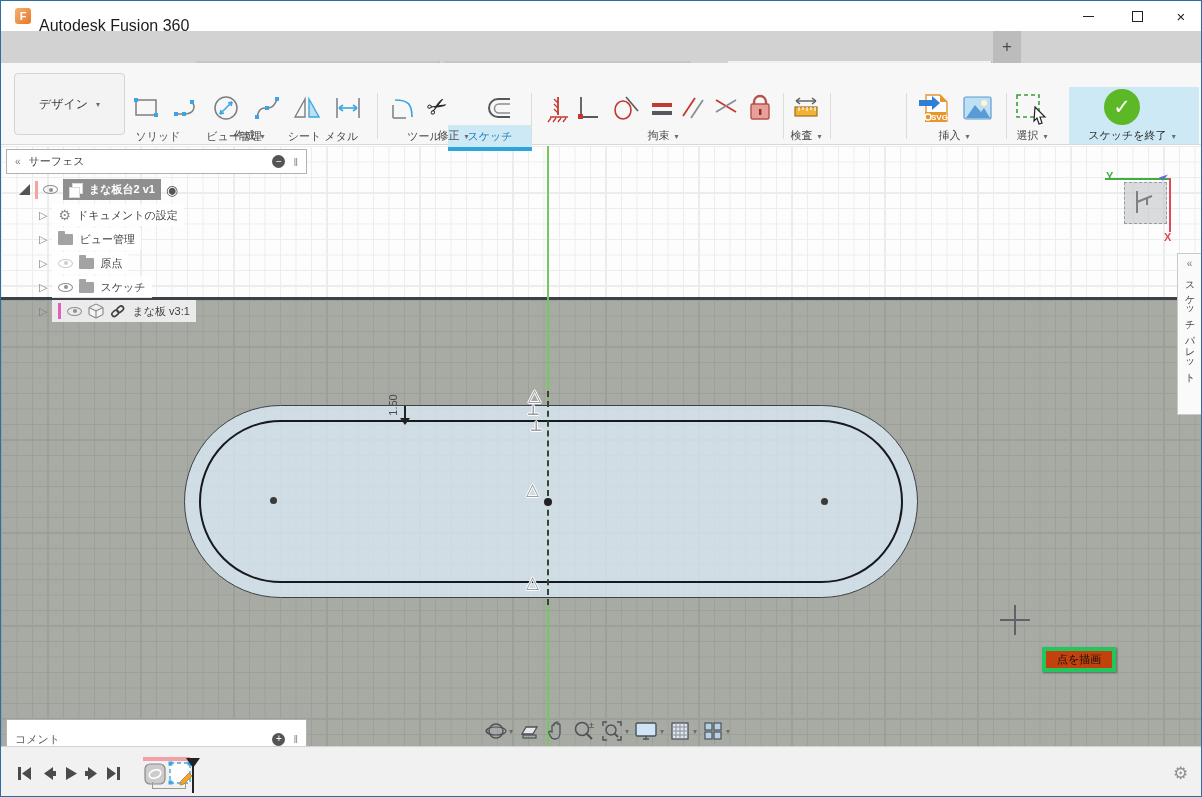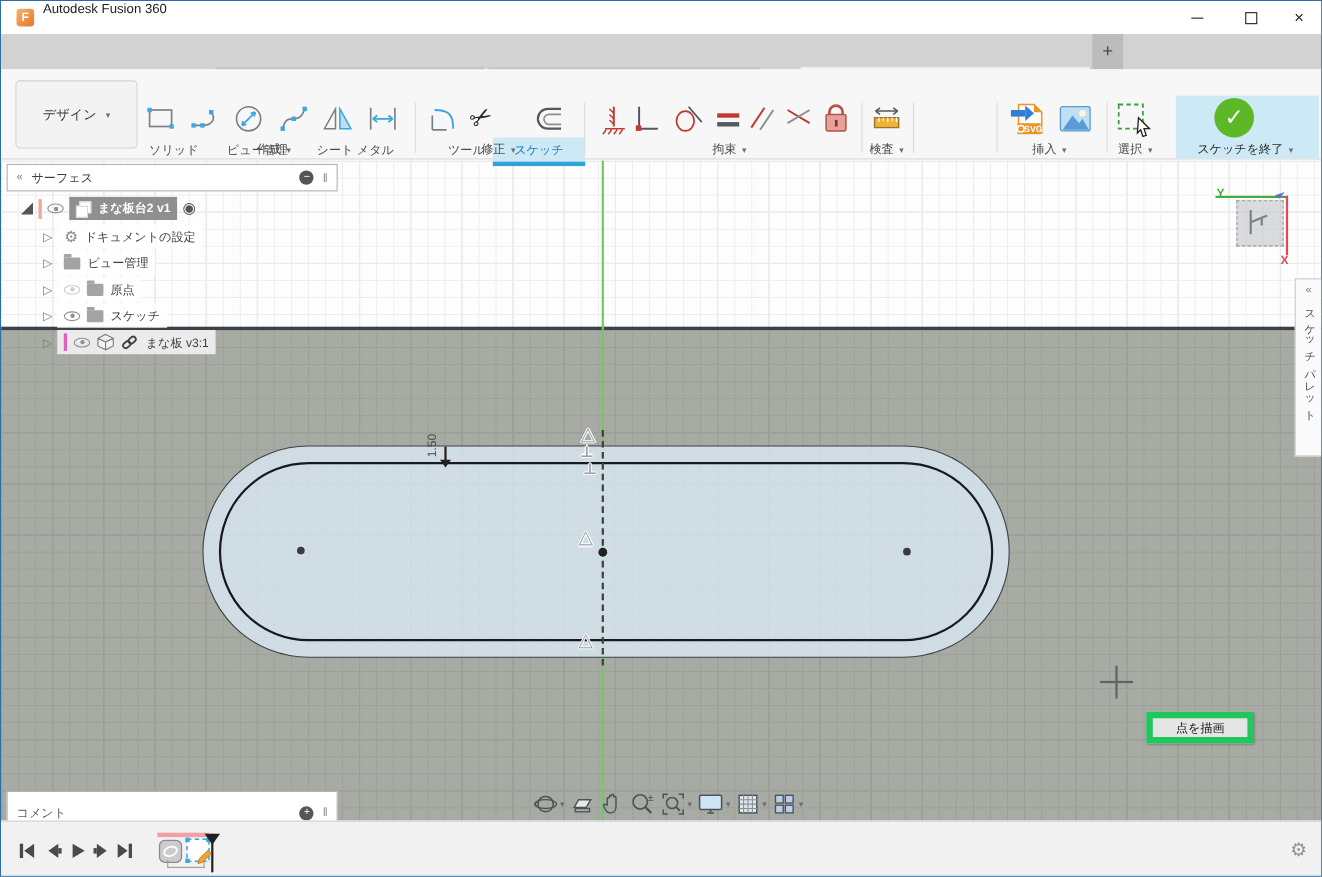--- a/index.html
+++ b/index.html
@@ -5,21 +5,21 @@
   html,body{margin:0;padding:0;}
   body{font-family:"Liberation Sans","DejaVu Sans",sans-serif;background:#666;}
   #app{position:relative;width:1202px;height:797px;background:#fff;overflow:hidden;
        border:1px solid #2d6da3;box-sizing:border-box;font-size:11px;color:#3c3c3c;}
   .abs{position:absolute;}
   
   .titlebar{left:0;top:0;width:1202px;height:30px;background:#ffffff;border-bottom:1px solid #e4e4e4;}
   .fusion-logo{left:14px;top:7px;width:16px;height:16px;border-radius:3px;
       background:linear-gradient(135deg,#f6b26b,#e8762c);color:#fff;font-weight:bold;
       font-size:11px;text-align:center;line-height:16px;}
-  .win-title{left:38px;top:0;font-size:12px;color:#1c1c1c;}
+  .win-title{left:38px;top:16px;font-size:16px;color:#1c1c1c;}
   .winctl{top:0;width:44px;height:30px;display:flex;align-items:center;justify-content:center;color:#222;}
   .minbar{width:11px;height:1px;background:#222;}
   .maxbox{width:9px;height:9px;border:1px solid #222;}
   .closex{font-size:15px;line-height:1;}
   
   .tabstrip{left:0;top:30px;width:1202px;height:32px;background:#d2d2d2;}
   .qat{top:37px;height:18px;display:flex;align-items:center;color:#4d4d4d;}
   .caret{font-size:8px;color:#6d6d6d;margin-left:2px;}
   .doctab{top:30px;height:32px;display:flex;align-items:center;justify-content:center;gap:6px;
       background:#c6c6c6;color:#5d5d5d;font-size:12px;border-right:1px solid #bdbdbd;}
@@ -61,21 +61,21 @@
   .skpoint{border-radius:50%;background:#222;}
   .cglyph{color:#9aa0a6;font-weight:bold;
       text-shadow:1px 0 #fff,-1px 0 #fff,0 1px #fff,0 -1px #fff;}
   .dim-label{left:372px;top:398px;width:40px;transform:rotate(-90deg);transform-origin:center;
       font-size:11px;color:#4a4a4a;text-align:center;}
   .dim-arrow-line{left:403px;top:405px;width:2px;height:13px;background:#222;}
   .dim-arrow-head{left:399px;top:417px;width:0;height:0;border-left:5px solid transparent;
       border-right:5px solid transparent;border-top:7px solid #222;}
   .crosshair-h{left:999px;top:618px;width:30px;height:2px;background:#5f6368;}
   .crosshair-v{left:1013px;top:604px;width:2px;height:30px;background:#5f6368;}
-  .tooltip{left:1041px;top:646px;background:#e5e5e5;border:6px solid #22c55e;padding:1px 21px;
+  .tooltip{left:1041px;top:646px;background:#c2410c;border:4px solid #22c55e;padding:1px 11px;
       font-size:11px;color:#111;box-shadow:1px 1px 2px rgba(0,0,0,.4);white-space:nowrap;}
   
   .axis-square{left:1123px;top:181px;width:43px;height:42px;background:rgba(190,192,194,0.55);
       border:1.5px dashed #9a9da0;box-sizing:border-box;}
   .axis-y-line{left:1104px;top:177px;width:66px;height:2px;background:#3fae3f;}
   .axis-x-line{left:1168px;top:177px;width:2px;height:54px;background:#e0495a;}
   .axis-lab{font-size:11px;font-weight:bold;}
   
   .panelbox{background:#fff;border:1px solid #b2b2b2;box-sizing:border-box;display:flex;align-items:center;}
   .browser-header{left:5px;top:148px;width:301px;height:25px;padding:0 8px;gap:8px;}

